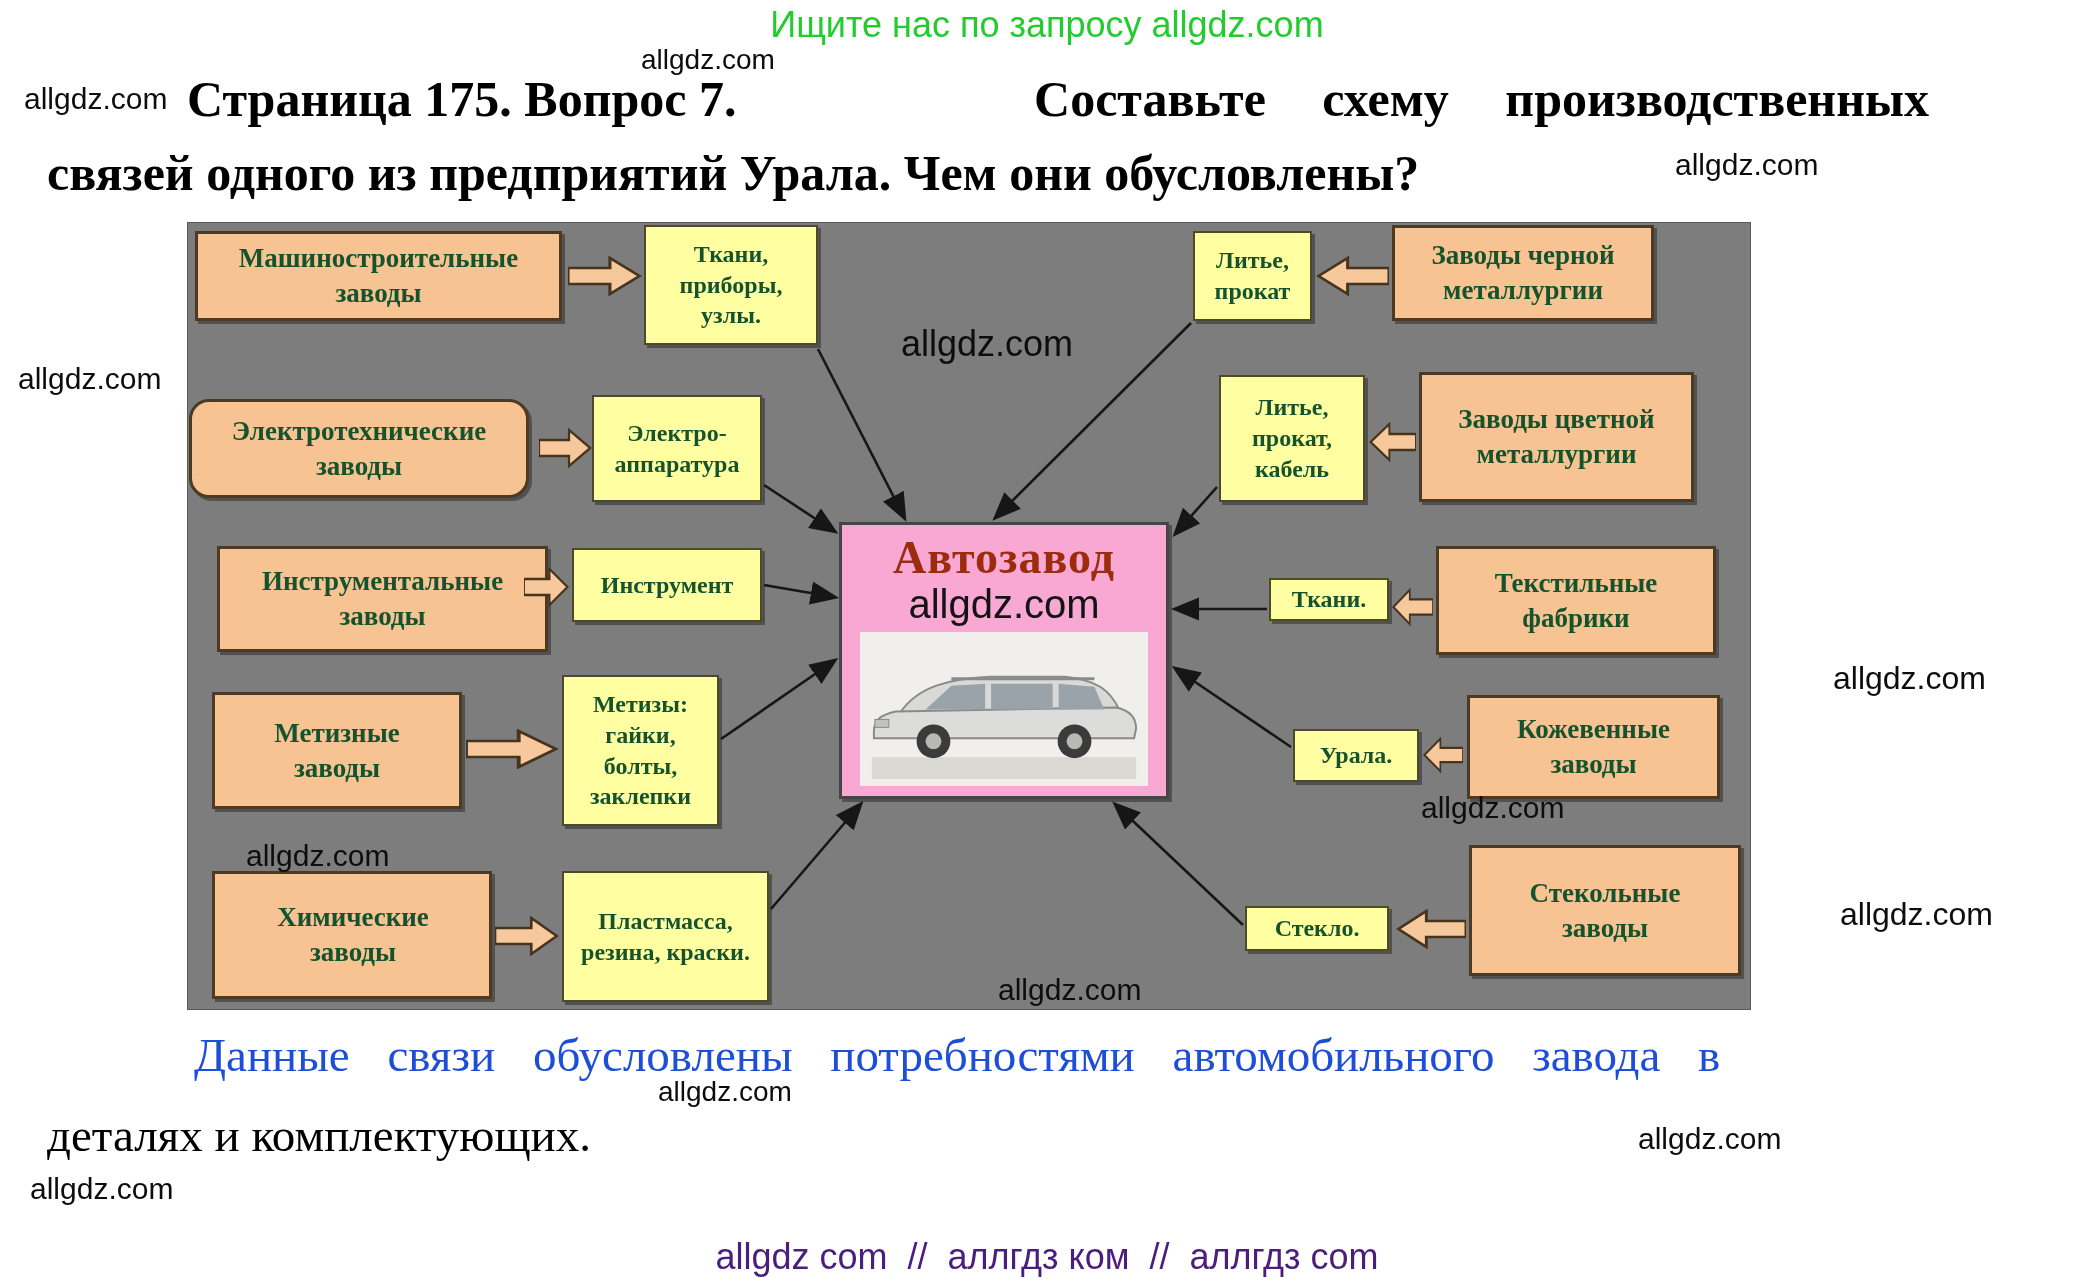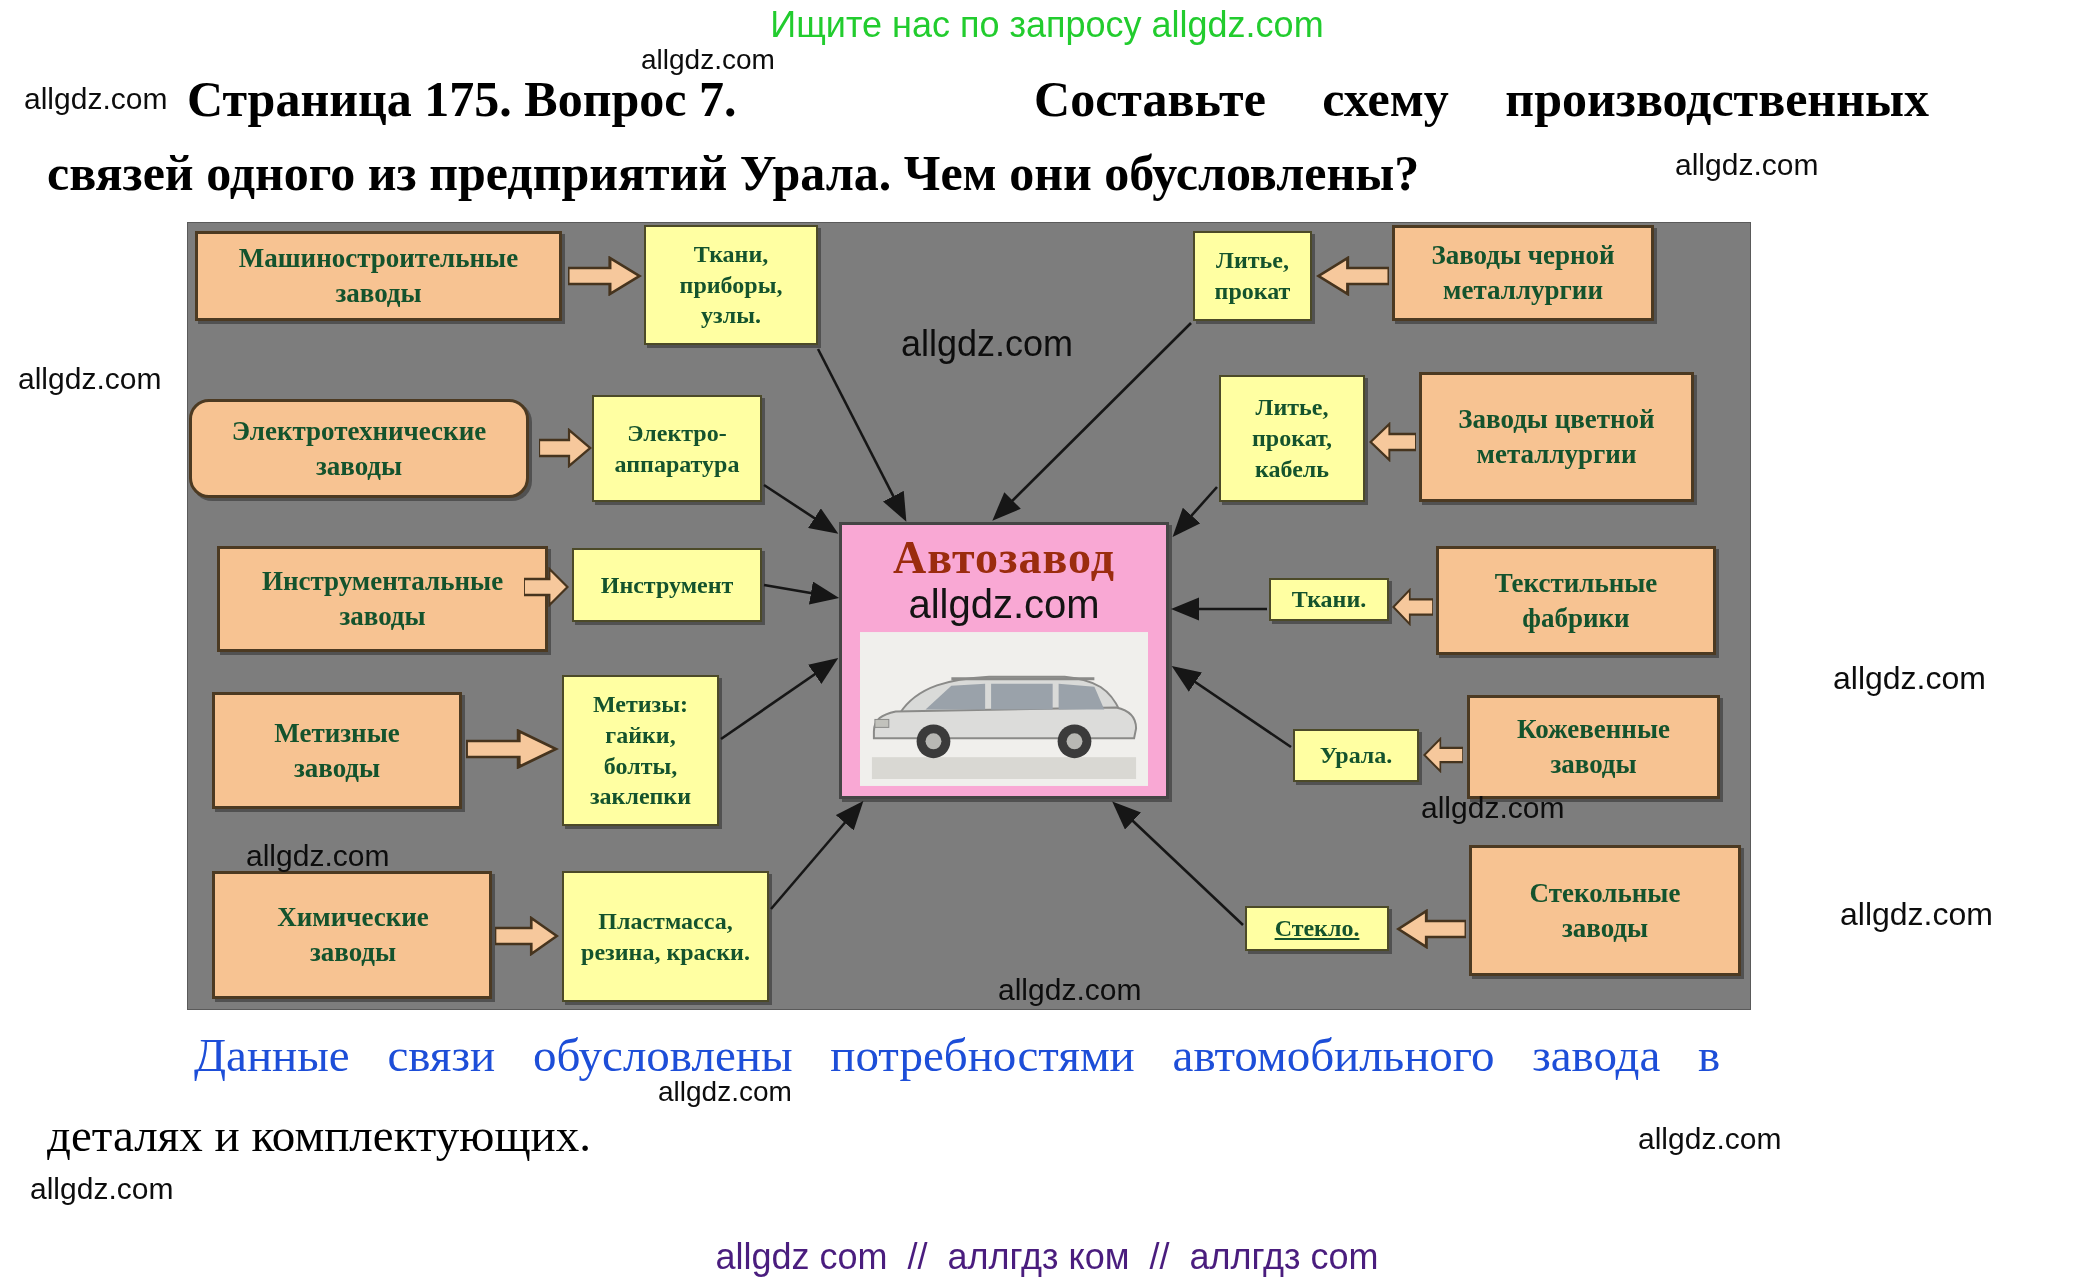--- a/index.html
+++ b/index.html
@@ -75,21 +75,21 @@
     <div class="ybox" style="left:456px;top:2px;width:174px;height:120px;">Ткани, приборы, узлы.</div>
     <div class="ybox" style="left:404px;top:172px;width:170px;height:107px;">Электро-аппаратура</div>
     <div class="ybox" style="left:384px;top:325px;width:190px;height:74px;">Инструмент</div>
     <div class="ybox" style="left:374px;top:452px;width:157px;height:151px;">Метизы: гайки, болты, заклепки</div>
     <div class="ybox" style="left:374px;top:648px;width:207px;height:131px;">Пластмасса, резина, краски.</div>
 
     <div class="ybox" style="left:1005px;top:8px;width:119px;height:90px;">Литье, прокат</div>
     <div class="ybox" style="left:1031px;top:152px;width:146px;height:127px;">Литье, прокат, кабель</div>
     <div class="ybox" style="left:1081px;top:355px;width:120px;height:43px;">Ткани.</div>
     <div class="ybox" style="left:1105px;top:506px;width:126px;height:53px;">Урала.</div>
-    <div class="ybox" style="left:1057px;top:683px;width:144px;height:45px;text-decoration:underline;">Стекло.</div>
+    <div class="ybox" style="left:1057px;top:683px;width:144px;height:45px;">Стекло.</div>
 
     <div class="obox" style="left:1204px;top:2px;width:262px;height:96px;">Заводы черной металлургии</div>
     <div class="obox" style="left:1231px;top:149px;width:275px;height:130px;">Заводы цветной металлургии</div>
     <div class="obox" style="left:1248px;top:323px;width:280px;height:109px;">Текстильные фабрики</div>
     <div class="obox" style="left:1279px;top:472px;width:253px;height:104px;">Кожевенные заводы</div>
     <div class="obox" style="left:1281px;top:622px;width:272px;height:131px;">Стекольные заводы</div>
 
     <svg class="blockarrow" style="left:380px;top:33px;width:74px;height:40px;" viewBox="0 0 60 40" preserveAspectRatio="none">
         <polygon points="0,12 34,12 34,2 58,20 34,38 34,28 0,28" fill="#f6c89c" stroke="#46341e" stroke-width="2.5"></polygon>
       </svg>

